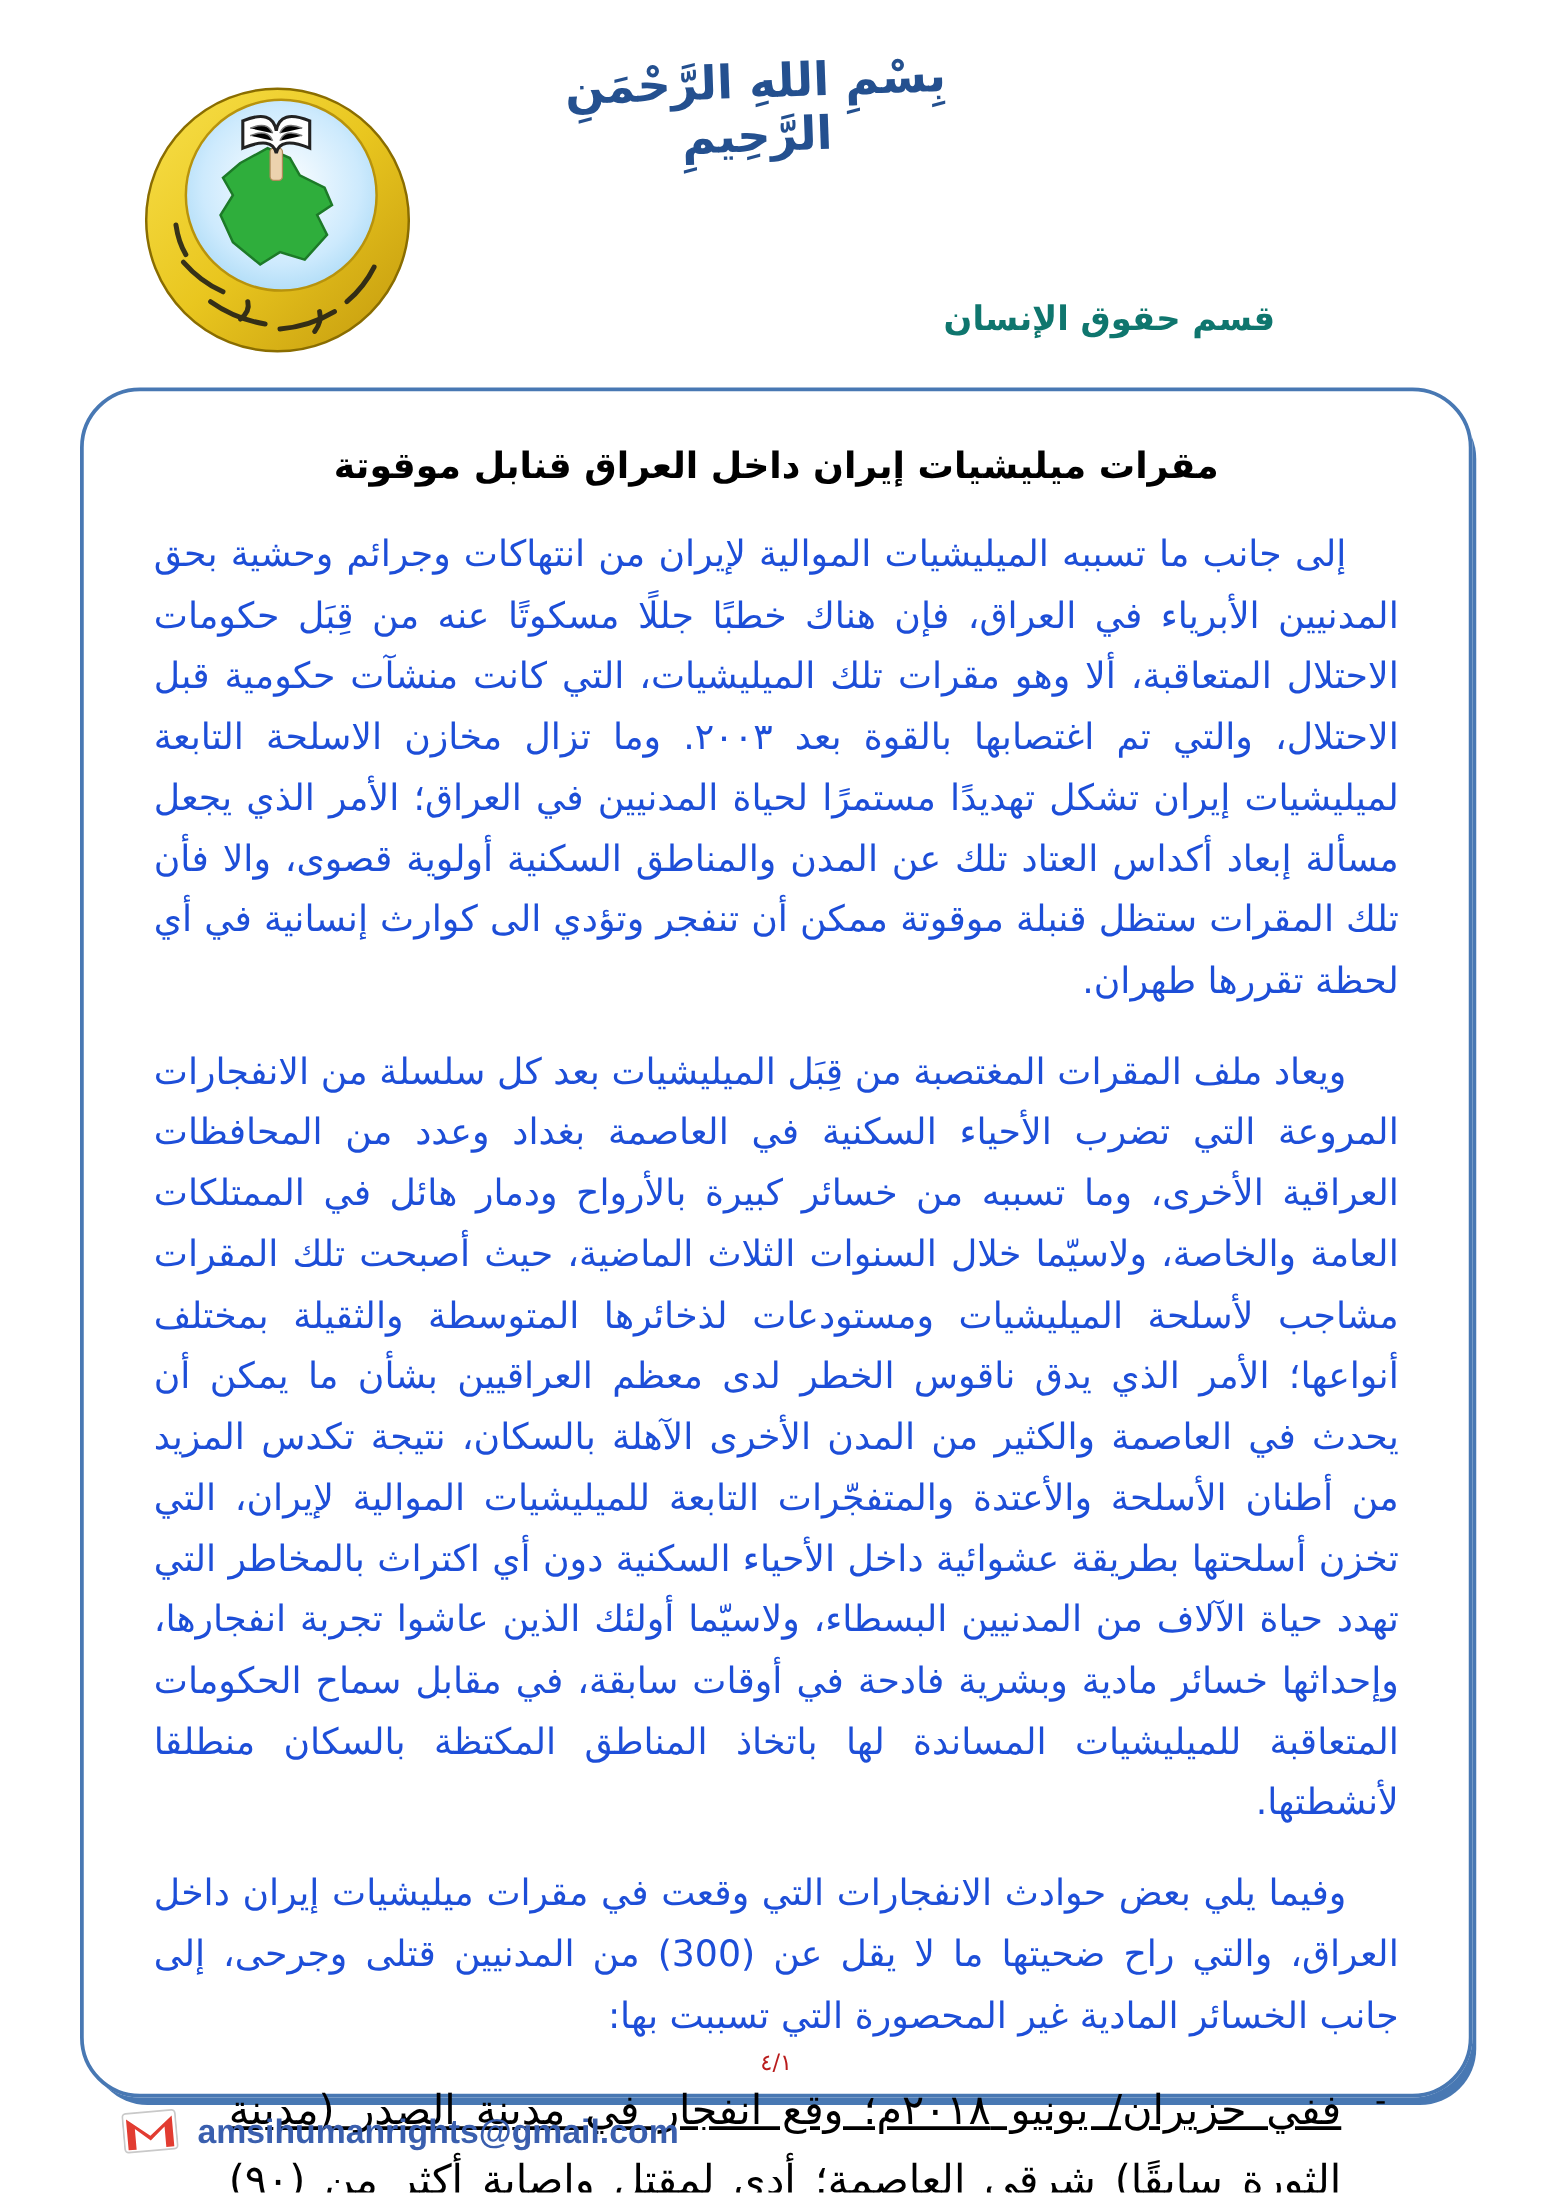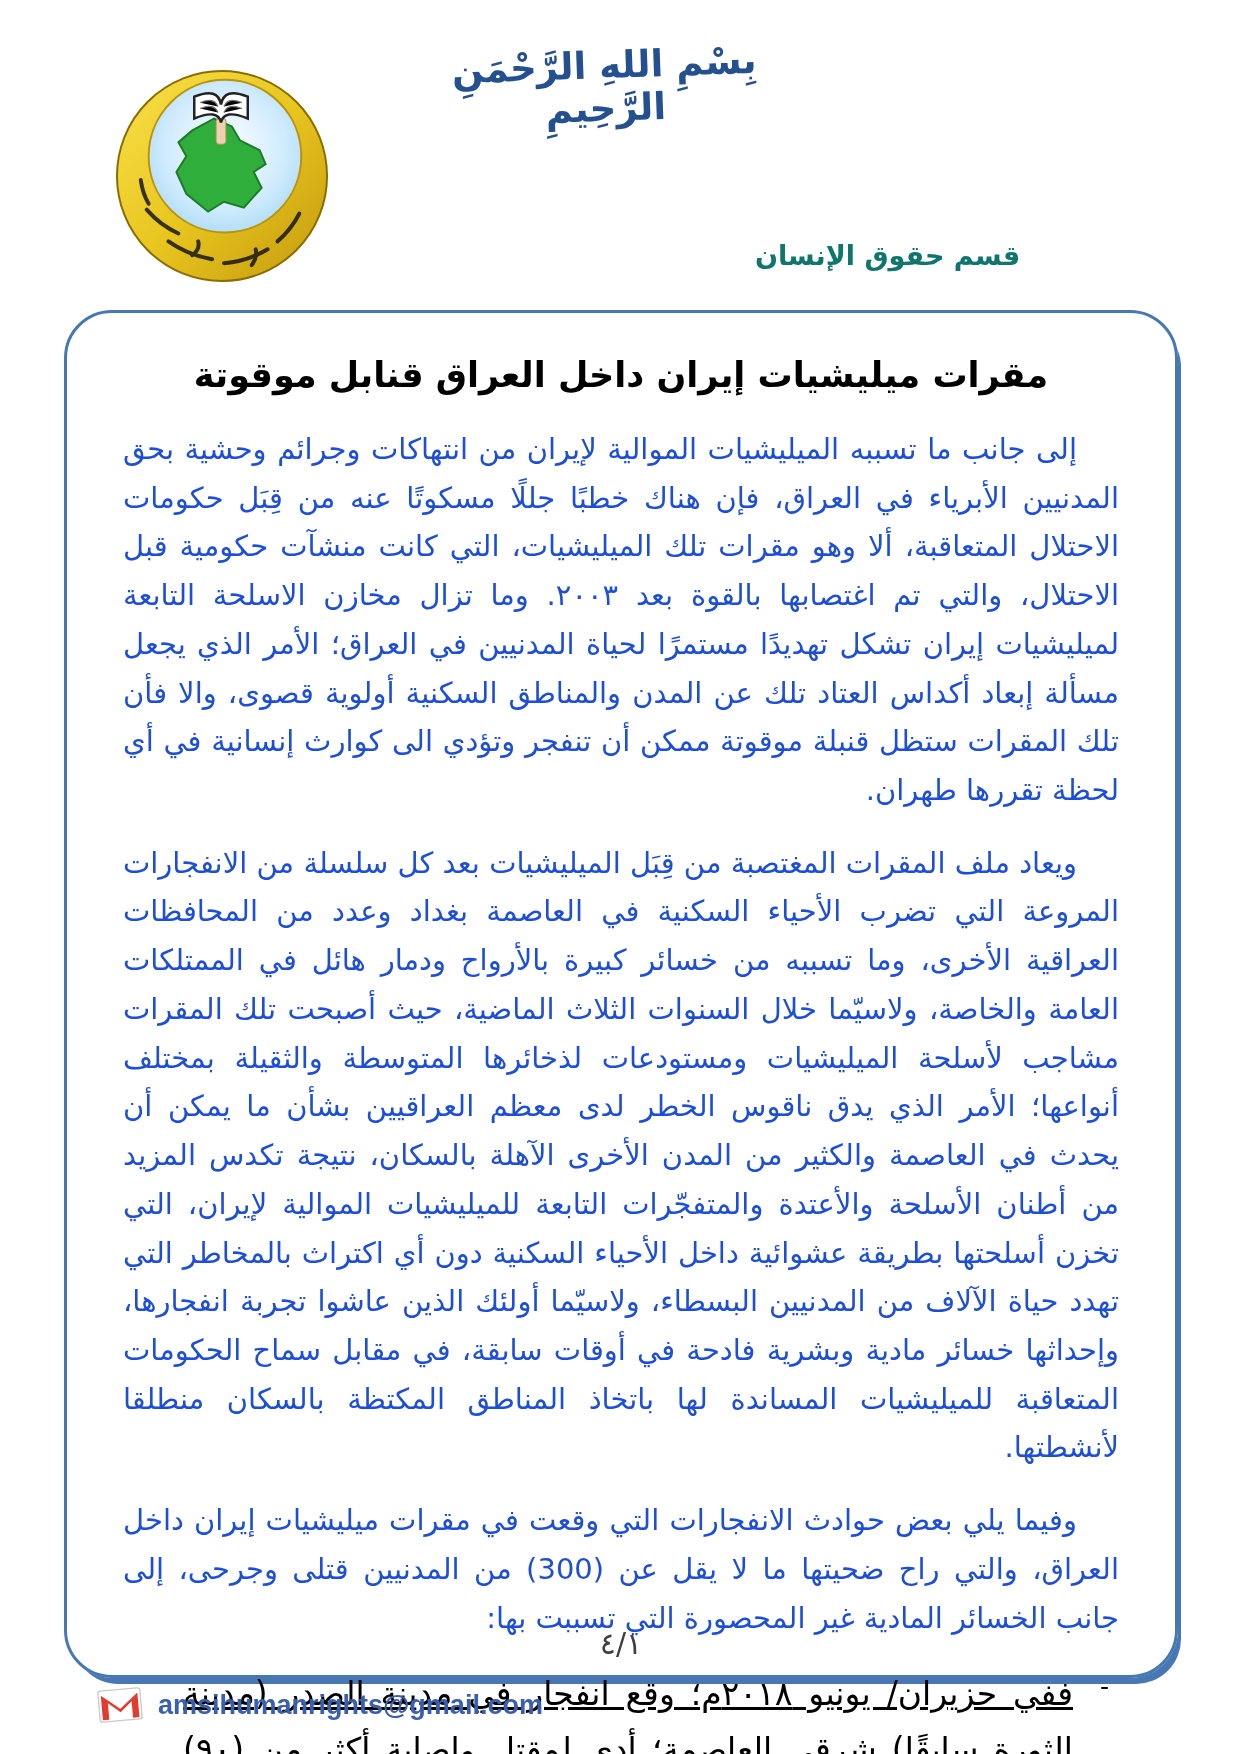--- a/index.html
+++ b/index.html
@@ -19,30 +19,30 @@
             color:#2e5fa7; font-size:28px; font-weight:bold;
             font-family:"Liberation Sans", sans-serif; }
   .dept   { position:absolute; left:630px; top:240px; width:515px; text-align:center;
             color:#0f766e; font-size:27px; font-weight:bold; }
 
   
   .doc-box { position:absolute; left:64px; top:310px; width:1114px; height:1368px;
              border:3px solid #4878b3; border-radius:48px;
              box-shadow:6px 9px 0 -3px #4878b3;
              padding:42px 56px 60px 56px; direction:rtl; }
-  .doc-title { text-align:center; font-size:35px; font-weight:bold; color:#000;
+  .doc-title { text-align:center; font-size:29px; font-weight:bold; color:#000;
                margin-bottom:30px; }
   .doc-box p.body-par { font-size:29px; color:#1d4ed8; line-height:1.68;
                text-align:justify; text-indent:42px; margin-bottom:24px; }
   .bullet-row { display:flex; direction:rtl; margin-top:4px; padding-right:10px; }
   .bullet-marker { width:36px; font-size:25px; line-height:1.68; flex:0 0 36px; }
   .bullet-text { flex:1; font-size:33px; line-height:1.68; text-align:justify;
                  padding-left:60px;text-decoration:underline; }
   .page-number { position:absolute; bottom:14px; left:0; width:100%; text-align:center;
-                 font-size:30px; color:#404040; direction:ltr; }
+                 font-size:18px; color:#b91c1c; direction:ltr; }
 
   
   .footer { position:absolute; left:98px; top:1688px; display:flex; align-items:center;
             gap:16px; }
   .gmail-icon { width:44px; height:34px; transform:rotate(-5deg); }
   .email { color:#3a5fae; font-size:27px; font-weight:bold;
            font-family:"Liberation Sans", sans-serif; }
 </style>
 </head>
 <body>

